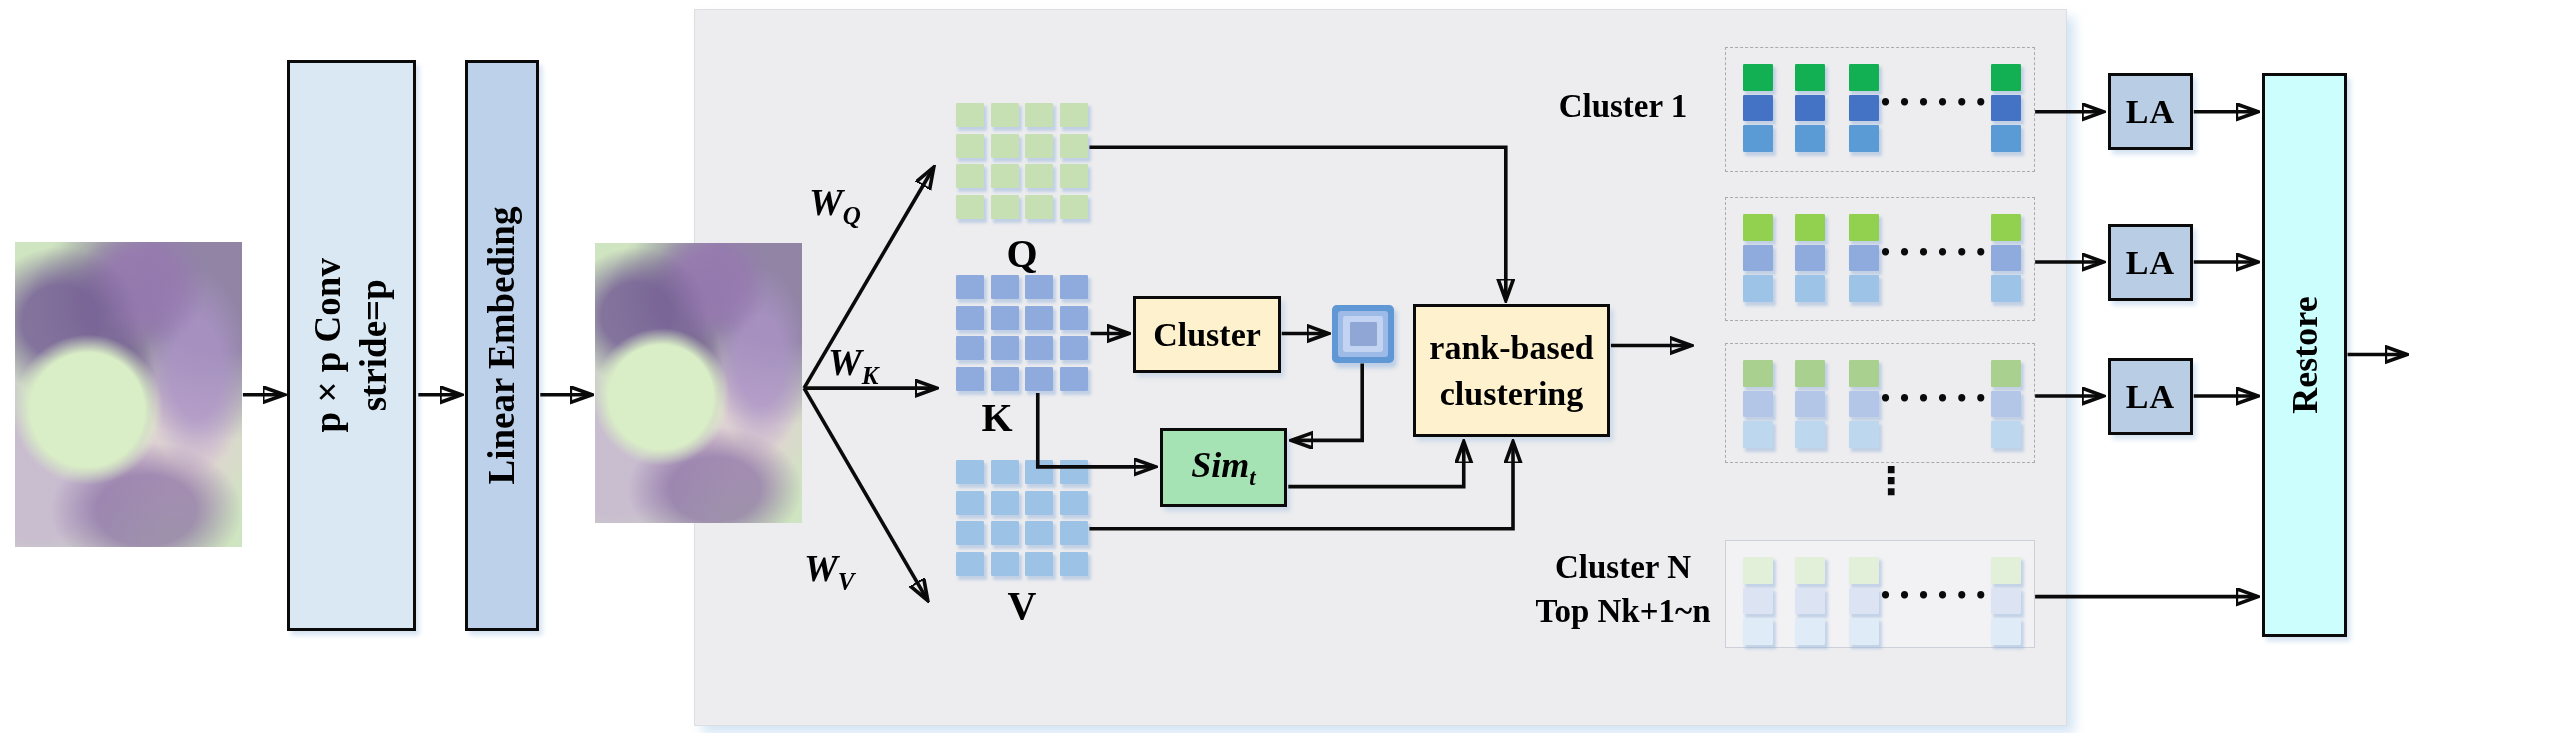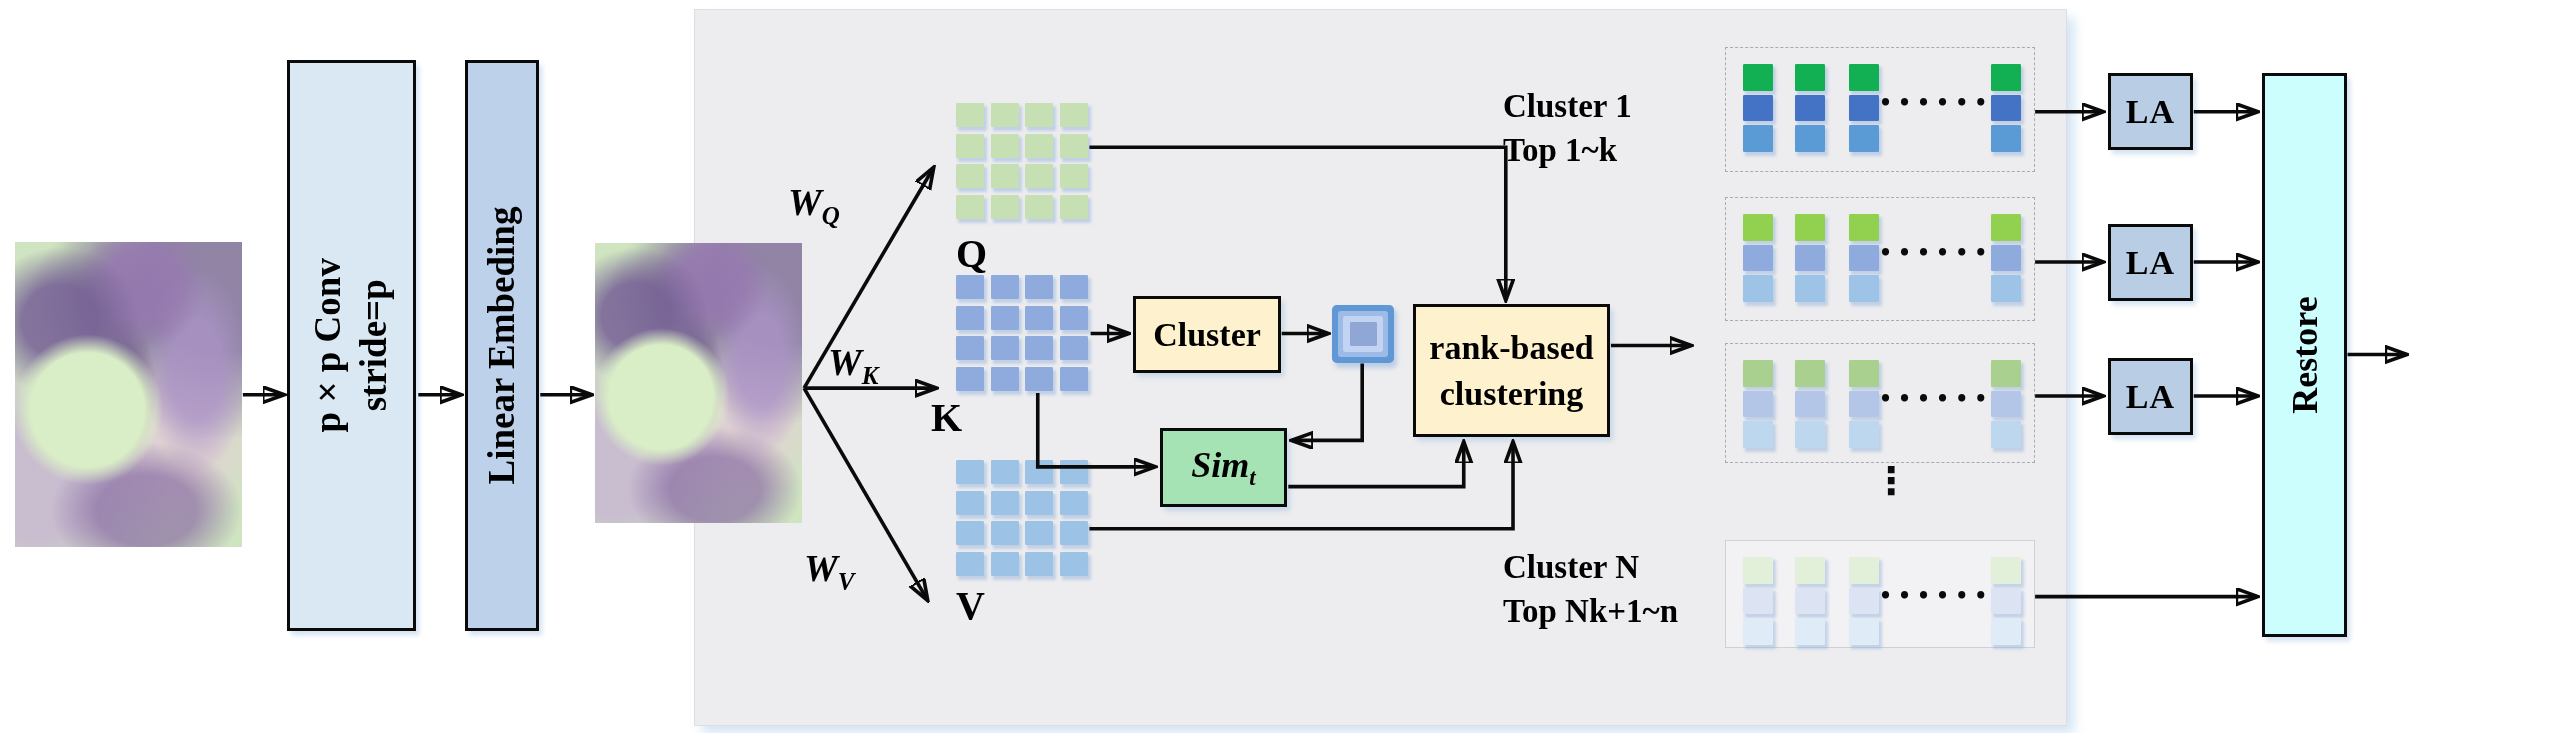--- a/index.html
+++ b/index.html
@@ -43,25 +43,25 @@
     radial-gradient(ellipse 40% 58% at 80% 42%, rgba(172,148,200,.75) 0 28%, rgba(172,148,200,0) 58%),
     radial-gradient(ellipse 68% 36% at 58% 88%, rgba(138,110,164,.7) 0 32%, rgba(138,110,164,0) 62%),
     radial-gradient(ellipse 30% 46% at 47% 48%, rgba(108,84,140,.8) 0 22%, rgba(108,84,140,0) 52%),
     radial-gradient(circle at 10% 78%, rgba(198,172,214,.7) 0 18%, rgba(198,172,214,0) 42%),
     radial-gradient(circle at 90% 12%, rgba(124,100,156,.75) 0 22%, rgba(124,100,156,0) 48%),
     radial-gradient(circle at 70% 64%, rgba(232,202,220,.65) 0 16%, rgba(232,202,220,0) 38%),
     radial-gradient(circle at 42% 20%, rgba(90,70,120,.5) 0 10%, rgba(90,70,120,0) 30%);}
   .input-img{left:15px;top:242px;width:227px;height:305px;}
   .embed-img{left:595px;top:243px;width:207px;height:280px;}
   
-  .lbl{position:absolute;color:#000;font-weight:bold;text-align:left;z-index:7;}
+  .lbl{position:absolute;color:#000;font-weight:bold;text-align:center;z-index:7;}
   .input-label{left:28px;top:597px;width:204px;font-size:40px;}
   .w-label{font-style:italic;font-size:38px;text-align:left;}
   .w-label sub{font-size:25px;font-style:italic;}
-  .wq-label{left:788px;top:180px;}
+  .wq-label{left:809px;top:180px;}
   .wk-label{left:828px;top:340px;}
   .wv-label{left:804px;top:546px;}
   .grid-letter{width:132px;font-size:40px;}
   .q-letter{left:956px;top:230px;}
   .k-letter{left:931px;top:394px;}
   .v-letter{left:956px;top:582px;}
   .cluster-label{left:1503px;width:240px;font-size:33px;line-height:1.32;}
   .c1-label{top:85px;}
   .c2-label{top:201px;}
   .cn-label{top:546px;}
@@ -298,21 +298,20 @@
         <div class="tok" style="background: rgb(226, 239, 217);"></div>
         <div class="tok" style="background: rgb(220, 227, 242);"></div>
         <div class="tok" style="background: rgb(223, 235, 247);"></div>
       </div>
       <div class="hdots">••••••</div>
     </div>
   <div class="vdots">⋮</div>
 
   <div class="lbl cluster-label c1-label">
     <div>Cluster 1</div>
-    <div>Top 1~k</div>
   </div>
   <div class="lbl cluster-label cn-label">
     <div>Cluster N</div>
     <div>Top Nk+1~n</div>
   </div>
 
   <div class="nbox la-box" style="top:73px;">
     <span>LA</span>
   </div>
   <div class="nbox la-box" style="top:224px;">

